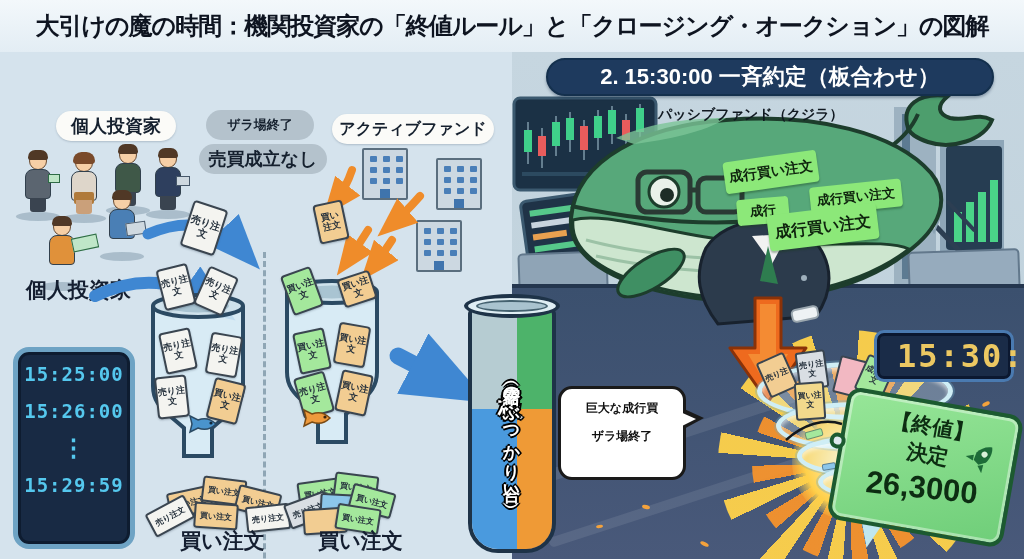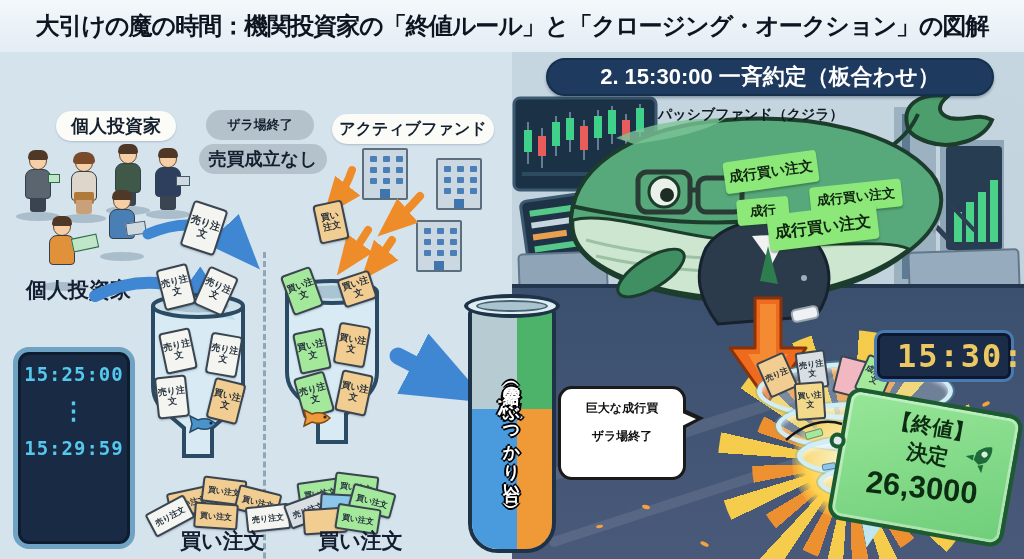--- a/index.html
+++ b/index.html
@@ -262,20 +262,21 @@
   <div class="abs pcard c-green" style="left:350px;top:436px;transform:rotate(15deg);">買い注文</div>
   <div class="abs pcard c-tan" style="left:303px;top:456px;transform:rotate(-4deg);"></div>
   <div class="abs pcard c-green" style="left:336px;top:454px;transform:rotate(9deg);">買い注文</div>
 
   <div class="abs pile-label" style="left:165px;top:475px;width:115px;text-align:center;">買い注文</div>
   <div class="abs pile-label" style="left:303px;top:475px;width:115px;text-align:center;">買い注文</div>
 </div>
 
 <div class="abs clock1">
   <div class="clk-line" style="margin-top:4px;">15:25:00</div>
+  <div class="clk-line">15:26:00</div>
   <div class="clk-line" style="font-size:24px;">⋮</div>
   <div class="clk-line">15:29:59</div>
 </div>
 
 <div class="abs panelR">
 
   <svg class="abs" style="left:0;top:0;width:512px;height:240px;" viewBox="0 0 512 240">
     <rect x="2" y="46" width="142" height="92" rx="6" fill="#1b3145" stroke="#3b596f" stroke-width="3"></rect>
     <g>
       <line x1="16" y1="112" x2="16" y2="70" stroke="#7e98a8" stroke-width="1.5"></line>

